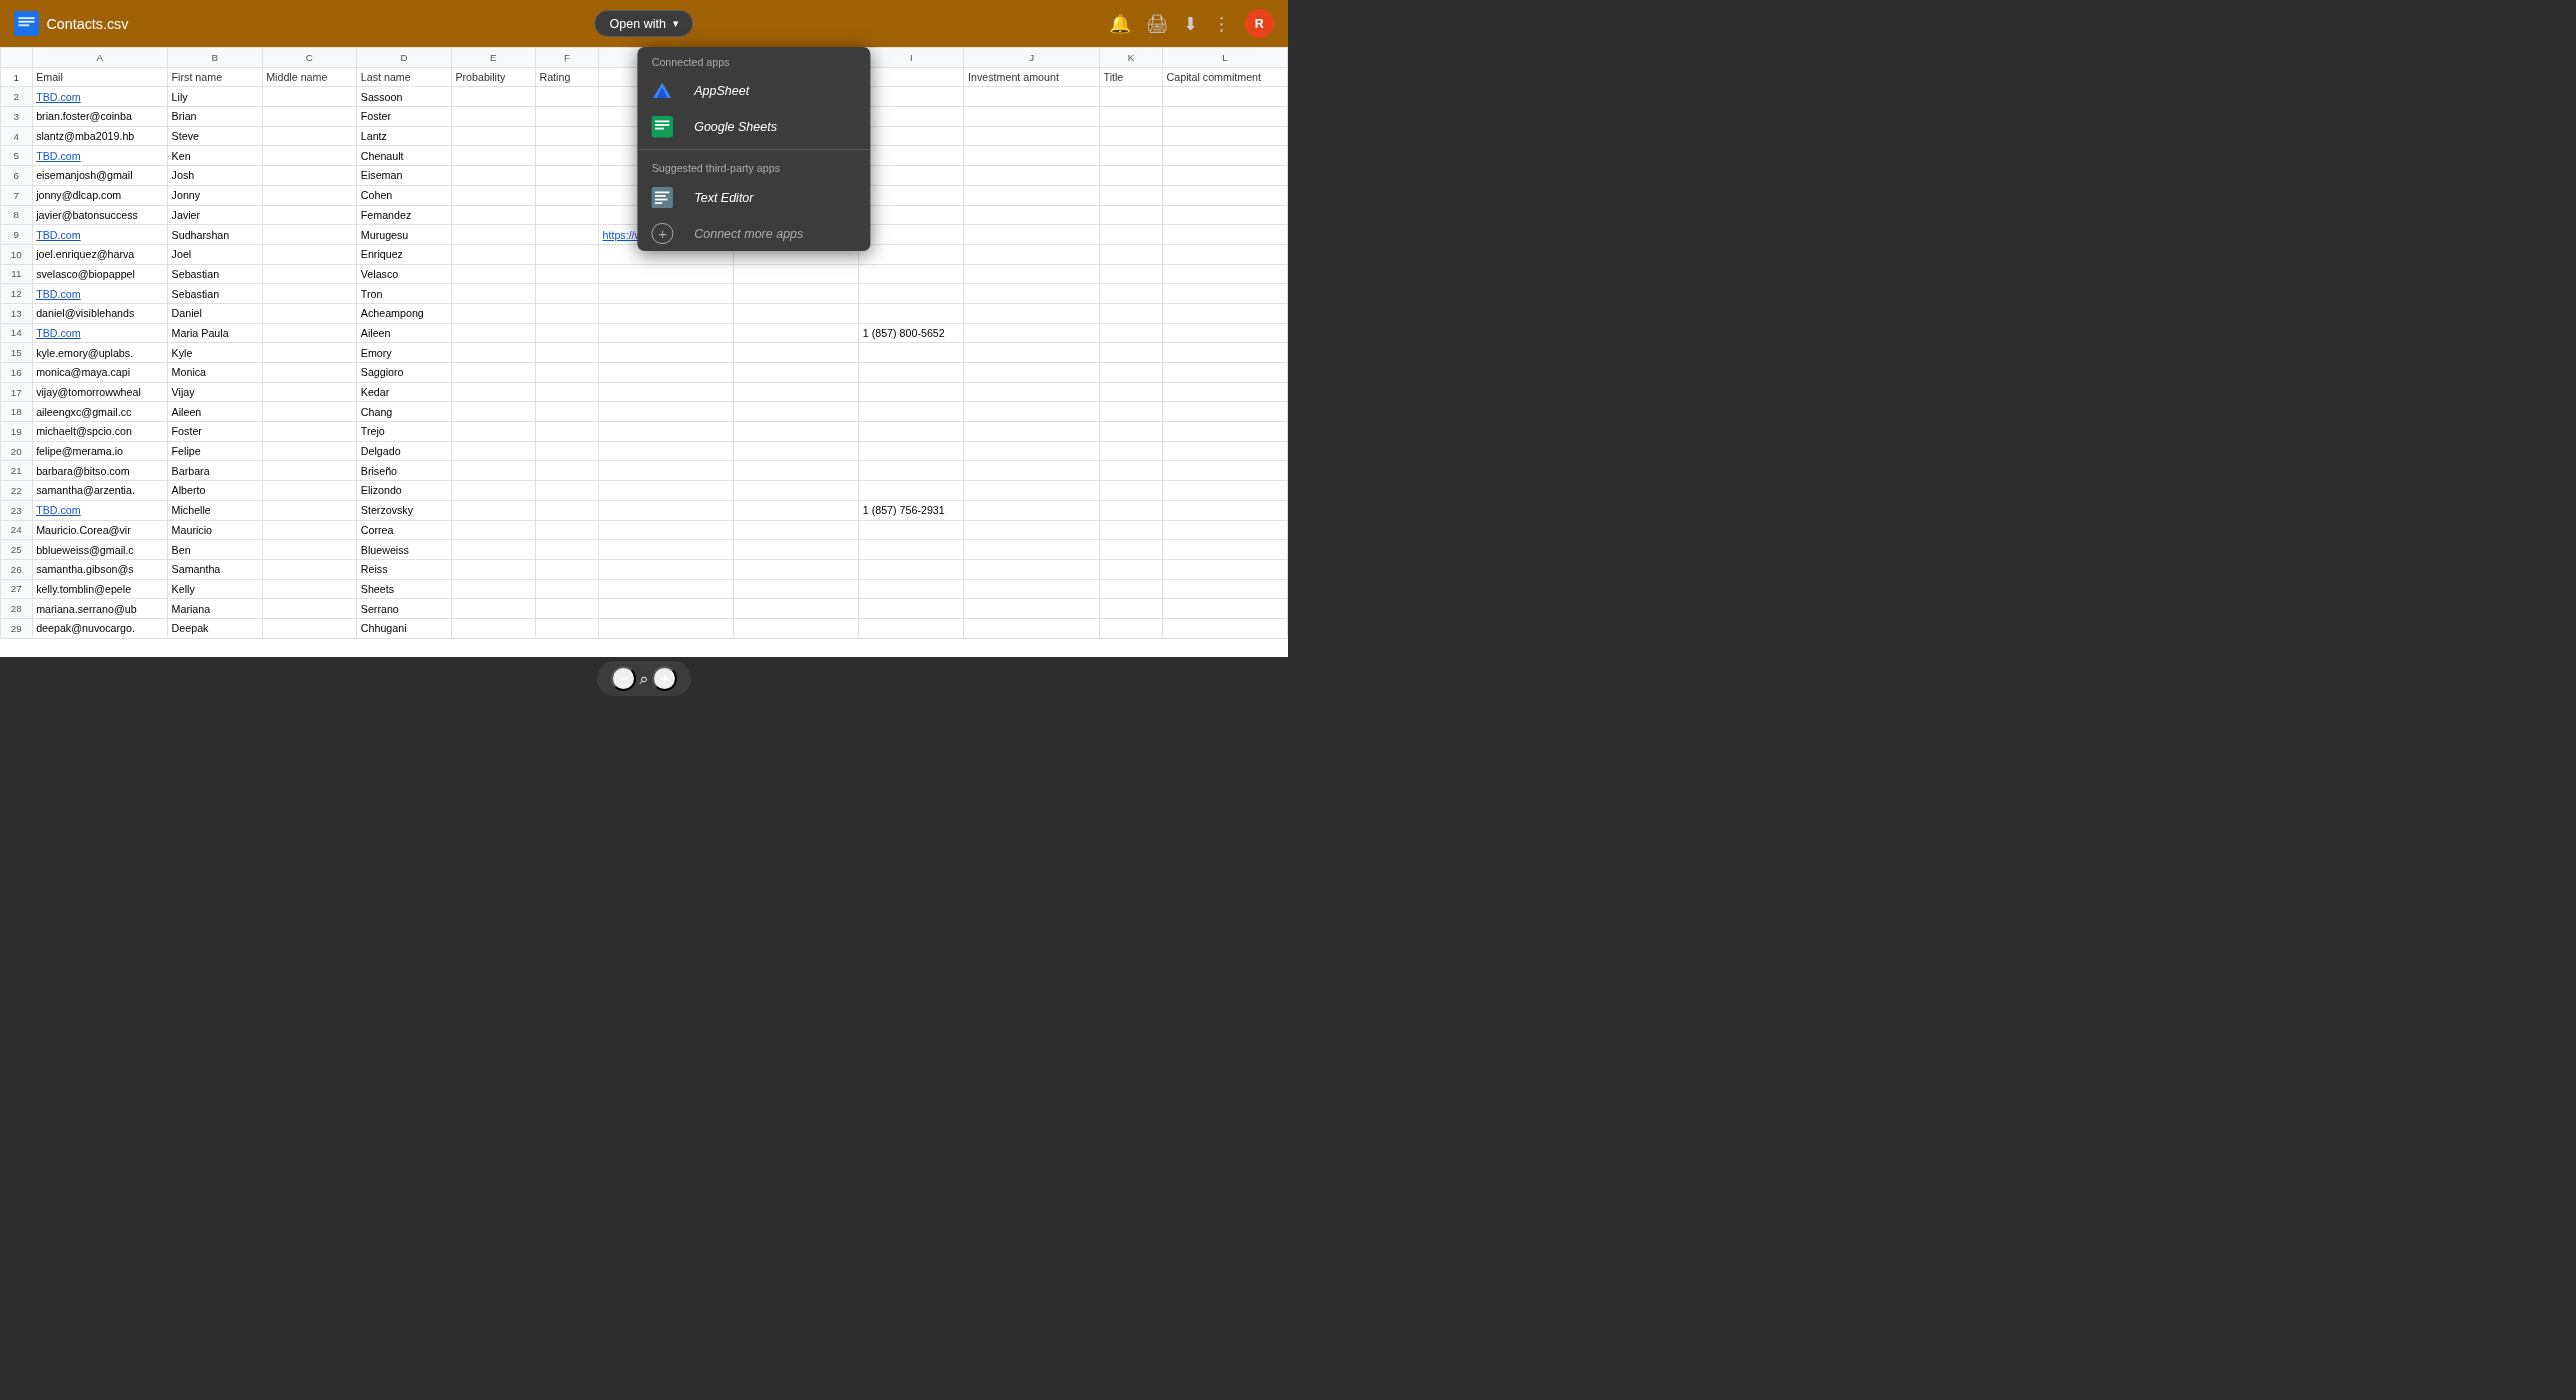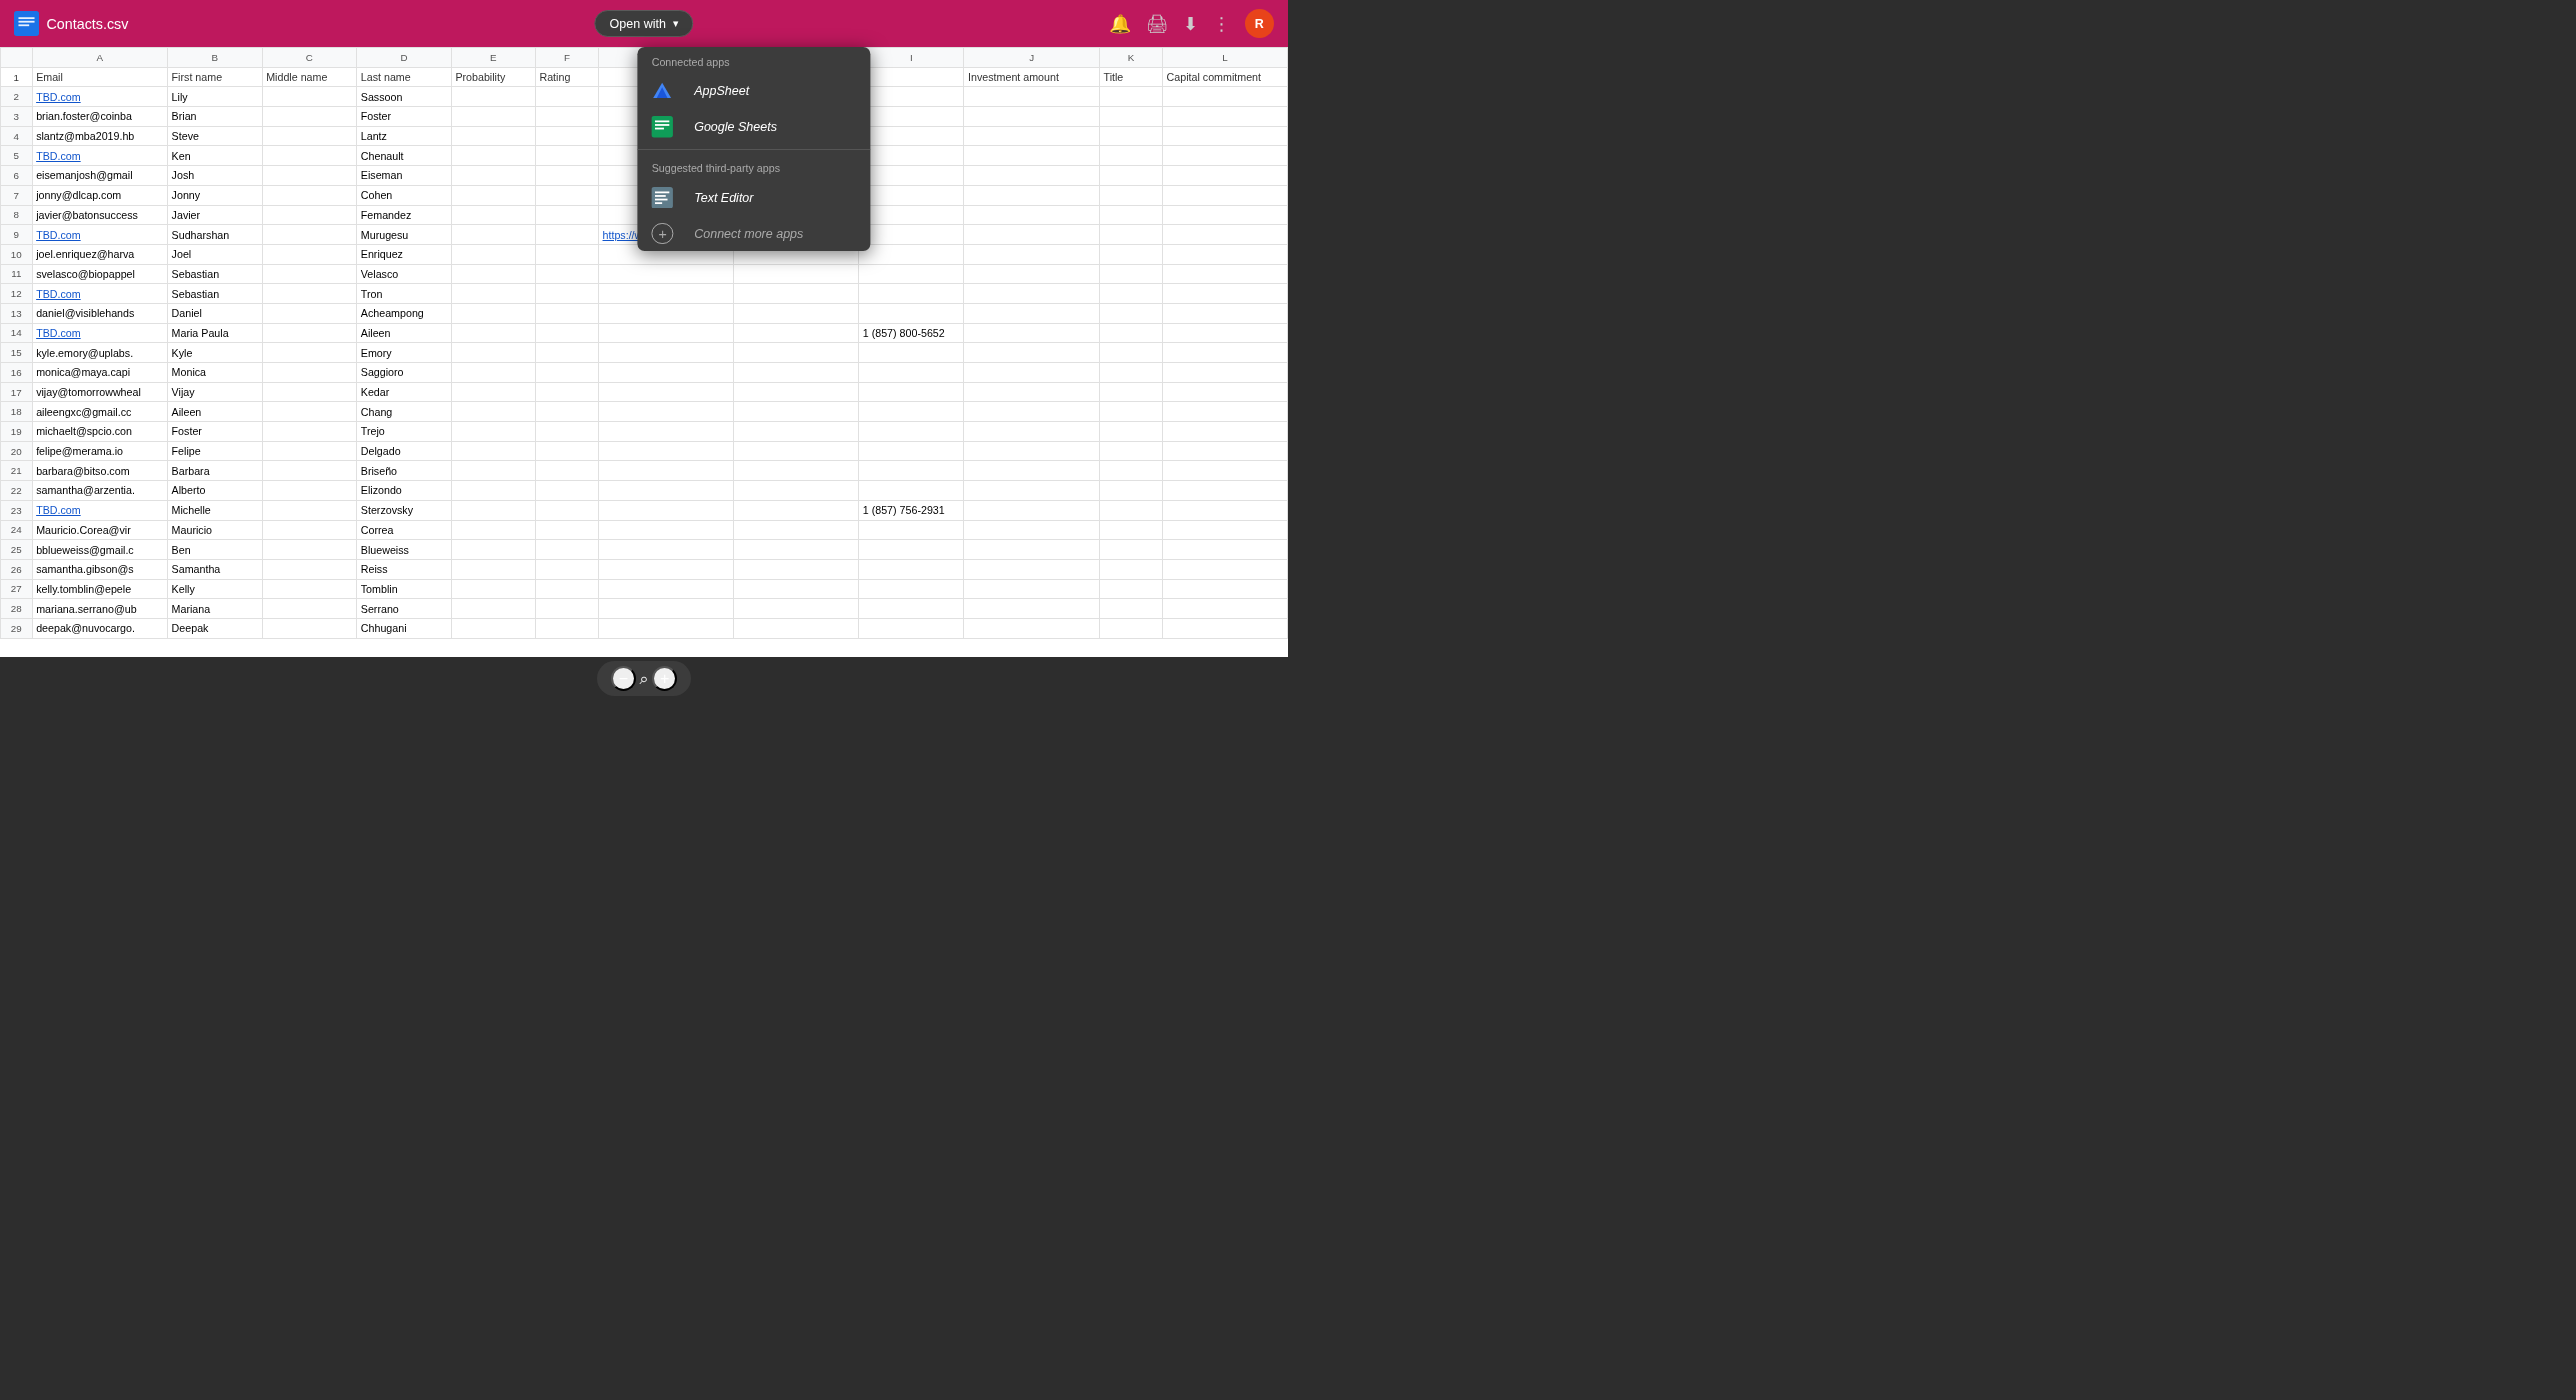--- a/index.html
+++ b/index.html
@@ -7,21 +7,21 @@
       font-family: 'Arial', sans-serif;
       background: #2d2d2d;
       width: 1288px;
       height: 700px;
       overflow: hidden;
       position: relative;
     }
 
     
     .header {
-      background: #be185d;
+      background: #a16207;
       height: 47px;
       display: flex;
       align-items: center;
       padding: 0 14.3px;
       position: relative;
     }
     .header-left {
       display: flex;
       align-items: center;
       gap: 7.2px;
@@ -715,21 +715,21 @@
           <td></td>
           <td></td>
           <td></td>
           <td></td>
         </tr>
         <tr>
           <td class="row-num">27</td>
           <td>kelly.tomblin@epele</td>
           <td>Kelly</td>
           <td></td>
-          <td>Tomblin</td>
+          <td>Sheets</td>
           <td></td>
           <td></td>
           <td></td>
           <td></td>
           <td></td>
           <td></td>
           <td></td>
           <td></td>
         </tr>
         <tr>

